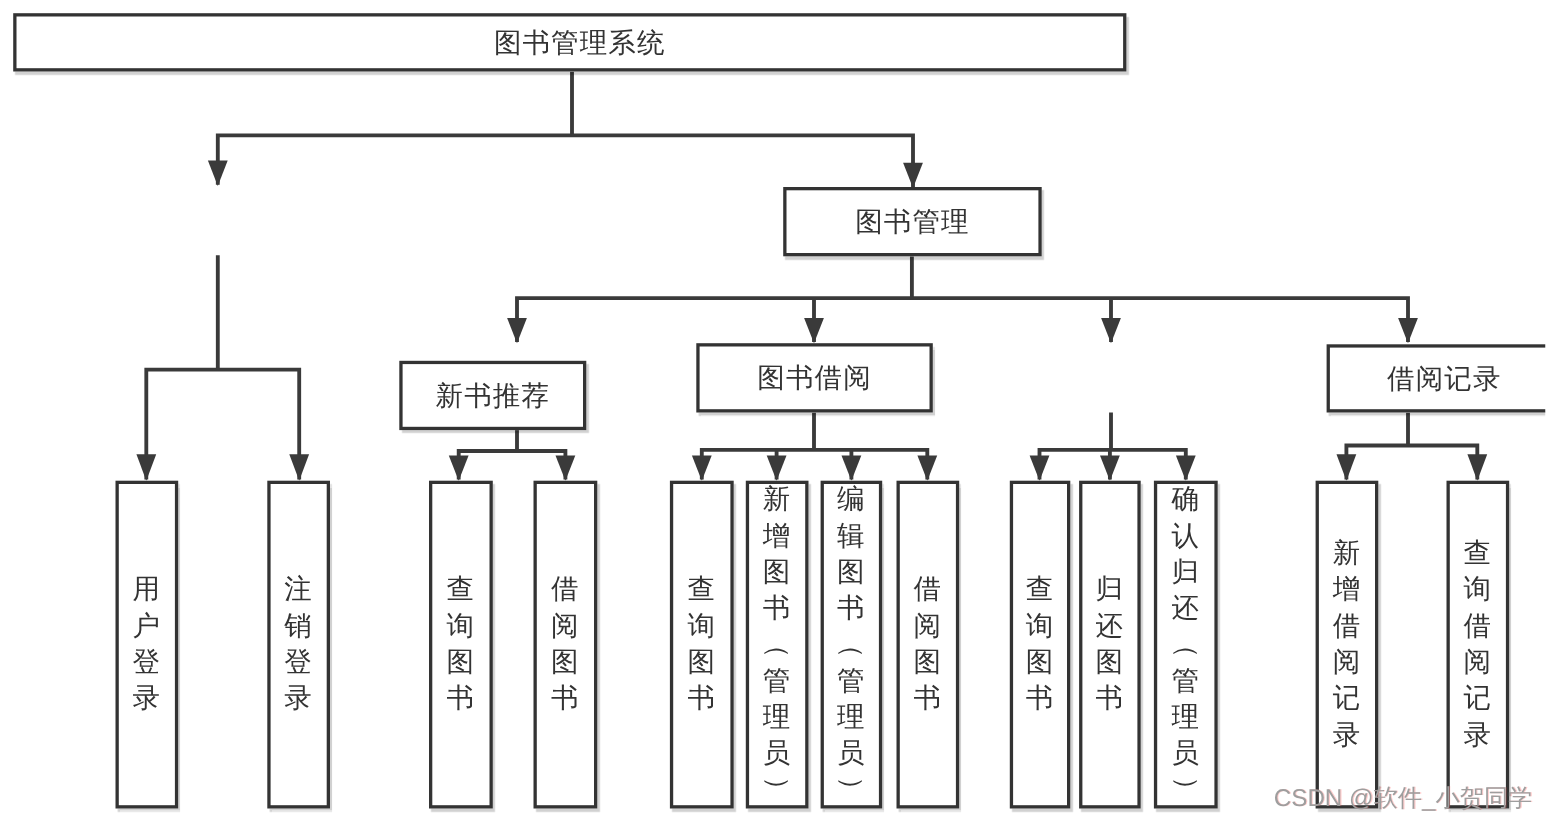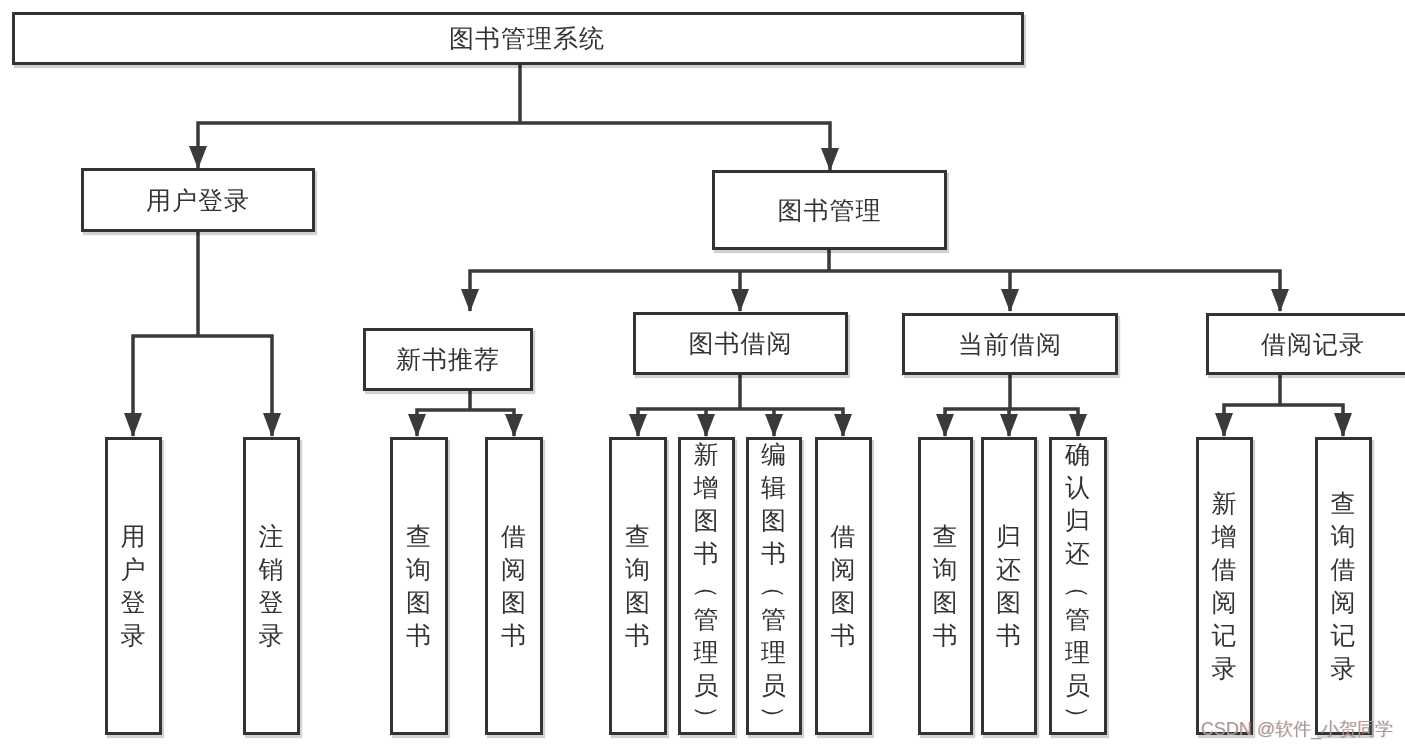--- a/index.html
+++ b/index.html
@@ -21,21 +21,21 @@
     background:#fff; border:3px solid var(--box-border);
     box-shadow:2px 3px 1px rgba(0,0,0,0.18);
     display:flex; align-items:center; justify-content:center;
   }
   .node span{font-size:25px; letter-spacing:1px; color:var(--text);}
   .leaf{flex-direction:column; padding:2px 0;}
   .vchar{display:block; font-size:25px; line-height:1.32; color:var(--text); text-align:center;}
   .vchar.rot{transform:rotate(90deg);}
   .watermark{
     position:absolute; right:12px; bottom:6px;
-    font-size:18px; color:var(--watermark);
+    font-size:22px; color:var(--watermark);
     text-shadow:1px 0 0 rgba(255,90,90,0.30);
     white-space:nowrap;
   }
 </style>
 </head>
 <body>
 
 <div class="canvas">
 
   <svg class="wires" viewBox="0 0 1405 747" xmlns="http://www.w3.org/2000/svg">
@@ -78,35 +78,29 @@
       <path d="M1280,375 V405 M1224,436 V405 H1343 V436"></path>
       <polygon points="1224,437 1215,413 1233,413"></polygon>
       <polygon points="1343,437 1334,413 1352,413"></polygon>
     </g>
   </svg>
 
   <div class="node" style="left:12px;top:12px;width:1012px;height:53px;padding-left:18px;">
     <span>图书管理系统</span>
   </div>
 
-  <div class="node" style="left:81px;top:168px;width:234px;height:64px;">
-    <span>用户登录</span>
-  </div>
-  <div class="node" style="left:712px;top:170px;width:235px;height:80px;text-align:right;">
+  <div class="node" style="left:712px;top:170px;width:235px;height:63px;text-align:right;">
     <span>图书管理</span>
   </div>
 
   <div class="node" style="left:363px;top:328px;width:170px;height:63px;">
     <span>新书推荐</span>
   </div>
   <div class="node" style="left:633px;top:312px;width:215px;height:63px;text-align:right;">
     <span>图书借阅</span>
-  </div>
-  <div class="node" style="left:902px;top:313px;width:216px;height:62px;">
-    <span>当前借阅</span>
   </div>
   <div class="node" style="left:1173px;top:313px;width:214px;height:62px;margin-left:33px;">
     <span>借阅记录</span>
   </div>
 
   <div class="node leaf" style="left:105px;top:437px;width:57px;height:298px;">
       <span class="vchar">用</span>
       <span class="vchar">户</span>
       <span class="vchar">登</span>
       <span class="vchar">录</span>

